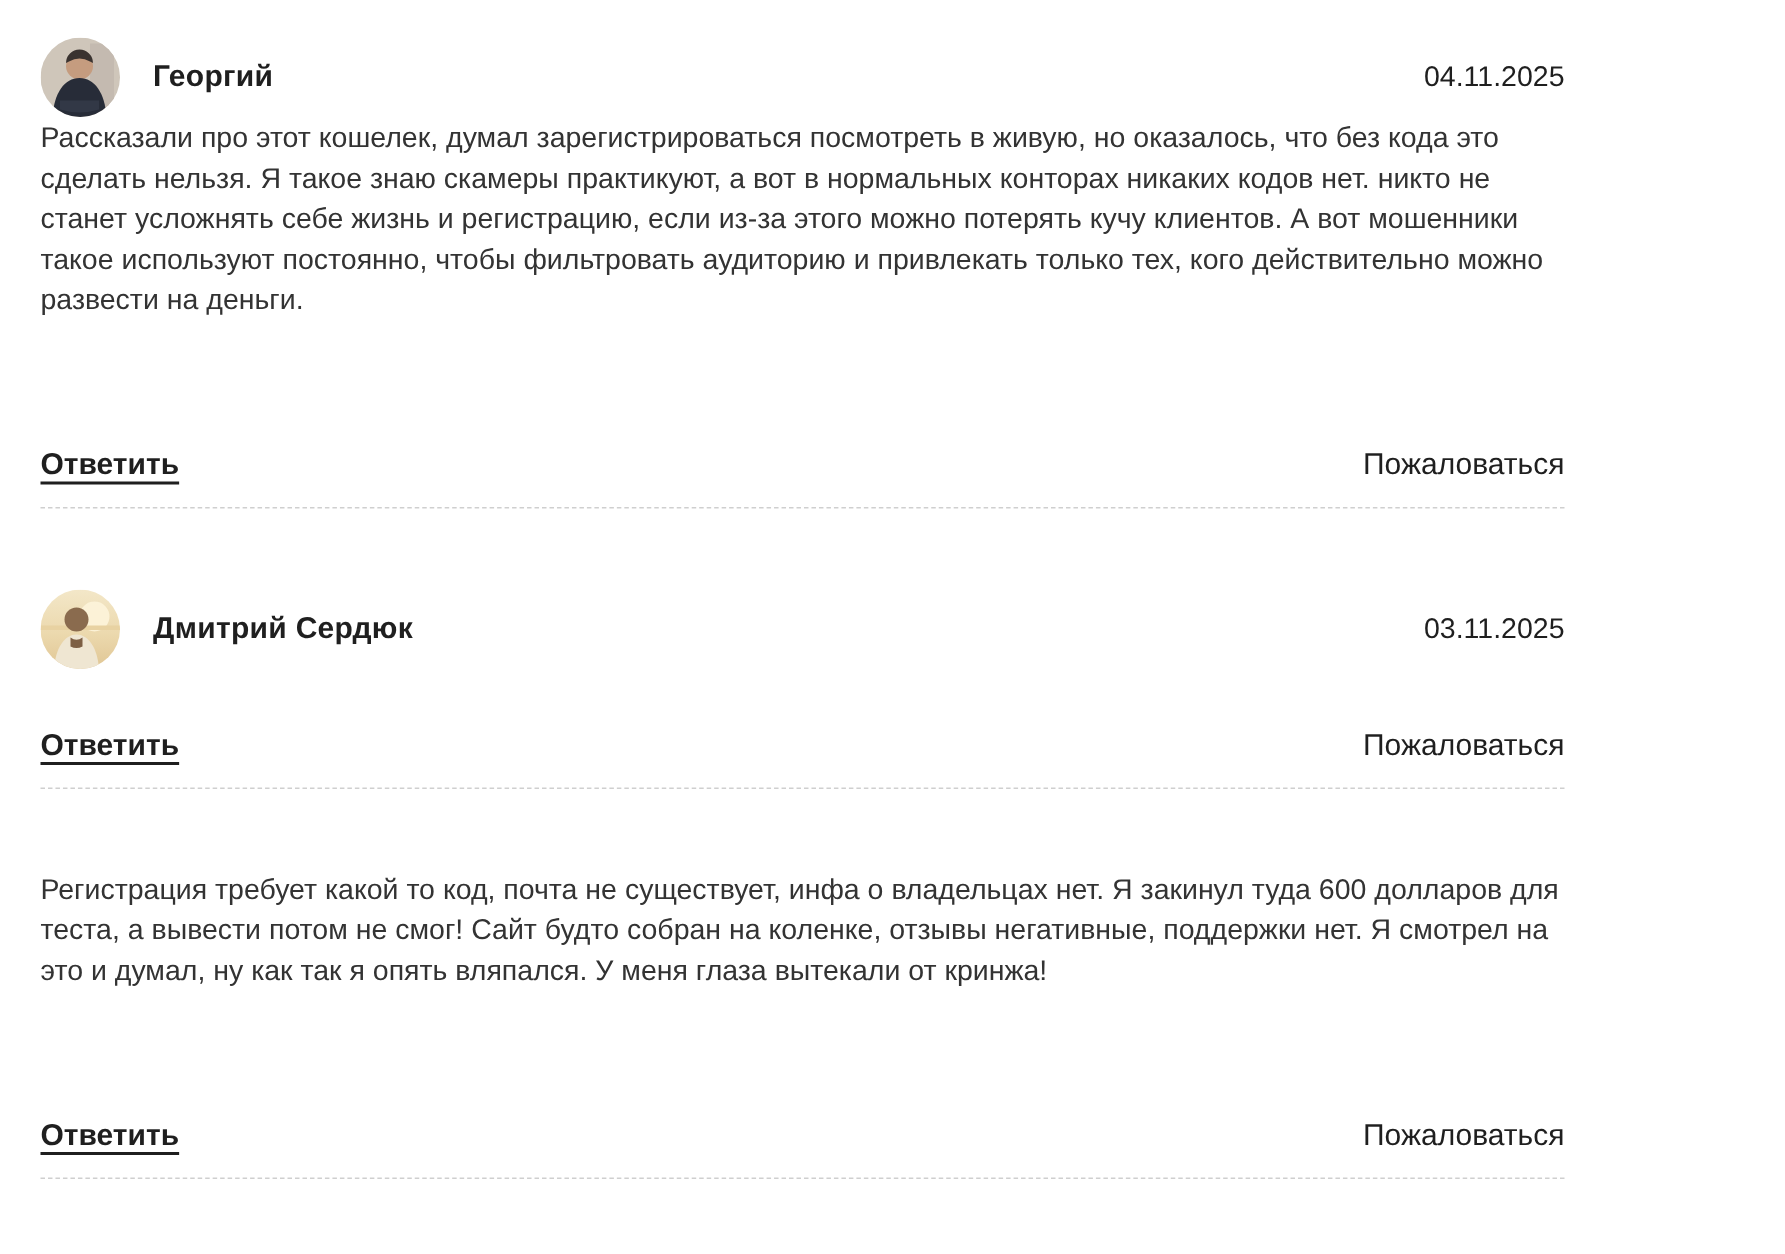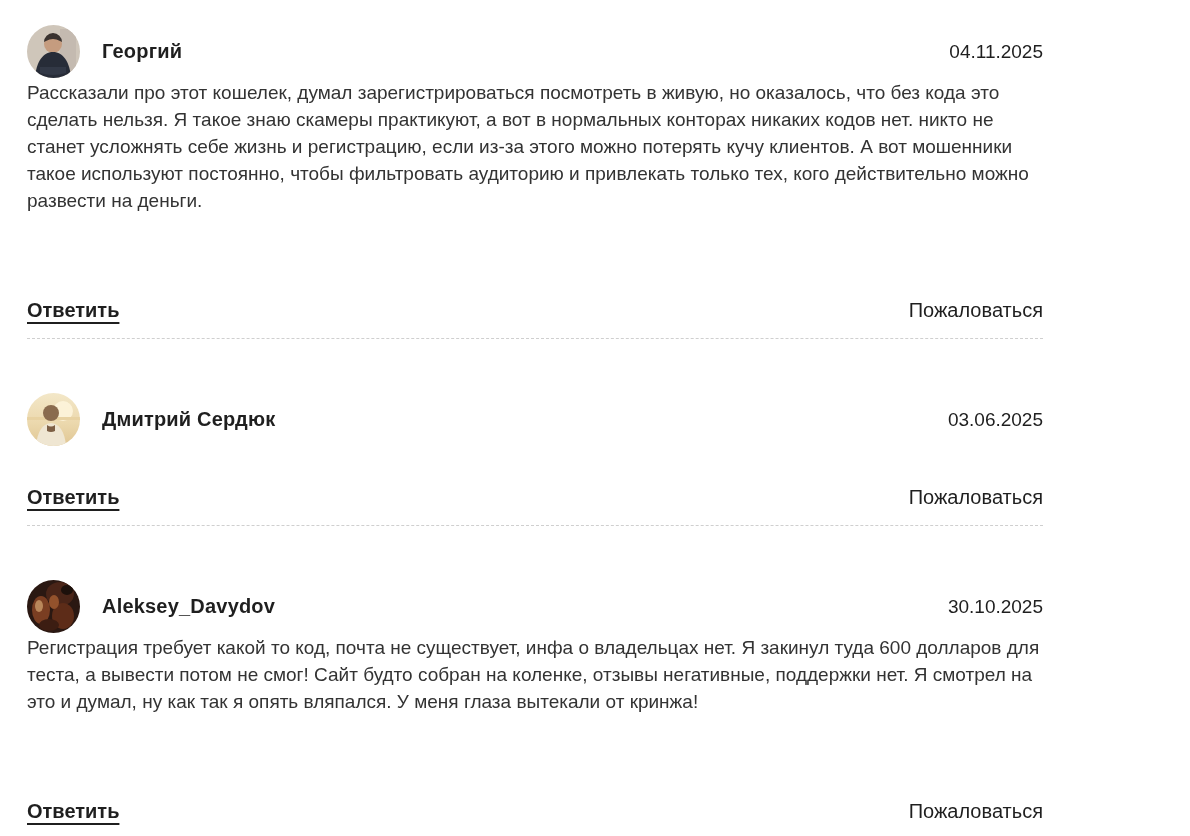--- a/index.html
+++ b/index.html
@@ -124,46 +124,30 @@
           </defs>
           <rect width="53" height="53" fill="url(#sunset)"></rect>
           <circle cx="36" cy="18" r="10" fill="#fdf4da" opacity="0.9"></circle>
           <rect x="0" y="24" width="53" height="3" fill="#e8d2a2"></rect>
           <circle cx="24" cy="20" r="8" fill="#8a6b4e"></circle>
           <path d="M9 53 c1 -14 7 -23 15 -23 c8 0 14 9 15 23 z" fill="#efe6d2"></path>
           <path d="M20 32 q4 3 8 0 l0 6 q-4 2 -8 0 z" fill="#7d5f44"></path>
         </svg>
       </div>
       <h3 class="author">Дмитрий Сердюк</h3>
-      <time class="date">03.06.2025</time>
+      <time class="date">03.11.2025</time>
     </header>
     <footer class="actions">
       <a class="reply">Ответить</a>
       <a class="report">Пожаловаться</a>
     </footer>
   </article>
   <hr class="sep">
 
   <article class="comment">
-    <header class="comment-header">
-      <div class="avatar">
-        <svg viewBox="0 0 53 53" xmlns="http://www.w3.org/2000/svg">
-          <rect width="53" height="53" fill="#2a1812"></rect>
-          <ellipse cx="33" cy="14" rx="14" ry="12" fill="#4a2518"></ellipse>
-          <ellipse cx="14" cy="30" rx="9" ry="14" fill="#7a3e22"></ellipse>
-          <ellipse cx="36" cy="36" rx="11" ry="13" fill="#5d2c18"></ellipse>
-          <ellipse cx="27" cy="22" rx="5" ry="7" fill="#93522c"></ellipse>
-          <ellipse cx="12" cy="26" rx="4" ry="6" fill="#b9875a"></ellipse>
-          <ellipse cx="40" cy="10" rx="6" ry="5" fill="#1c100b"></ellipse>
-          <ellipse cx="22" cy="45" rx="10" ry="6" fill="#3c1d12"></ellipse>
-        </svg>
-      </div>
-      <h3 class="author">Aleksey_Davydov</h3>
-      <time class="date">30.10.2025</time>
-    </header>
     <p class="text">Регистрация требует какой то код, почта не существует, инфа о владельцах нет. Я закинул туда 600 долларов для теста, а вывести потом не смог! Сайт будто собран на коленке, отзывы негативные, поддержки нет. Я смотрел на это и думал, ну как так я опять вляпался. У меня глаза вытекали от кринжа!</p>
     <footer class="actions">
       <a class="reply">Ответить</a>
       <a class="report">Пожаловаться</a>
     </footer>
   </article>
   <hr class="sep">
 
 </div>
 

